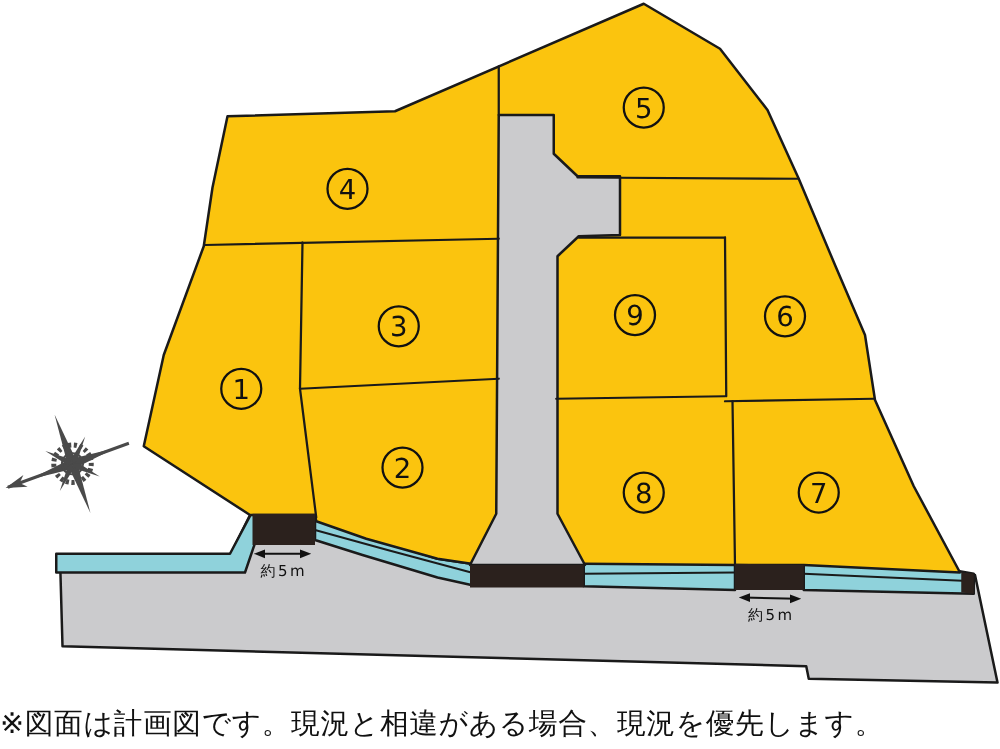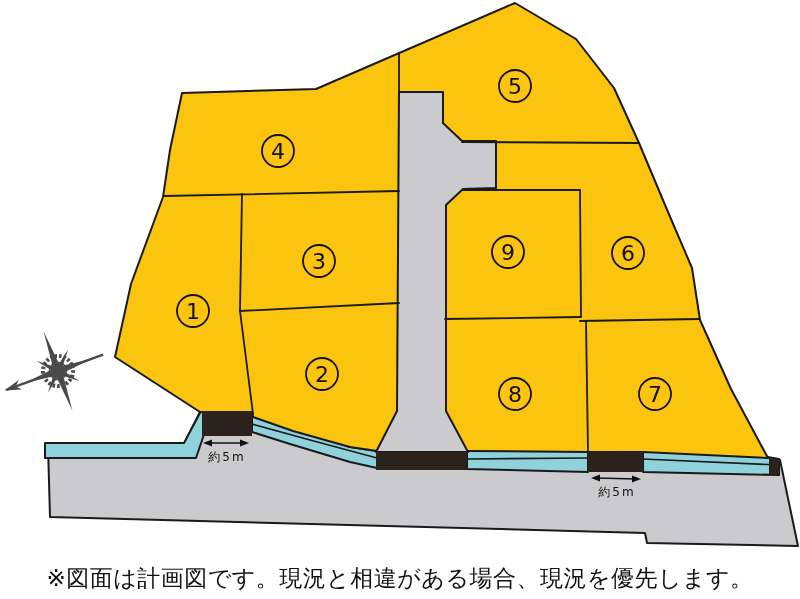--- a/index.html
+++ b/index.html
@@ -5,21 +5,21 @@
   html,body{margin:0;padding:0;background:#ffffff;}
   .stage{position:relative;width:800px;height:599px;background:#fff;overflow:hidden;
          font-family:"DejaVu Sans","Liberation Sans",sans-serif;}
   svg{position:absolute;left:0;top:0;}
   .outline{stroke:#1a1a1a;stroke-width:2;stroke-linejoin:round;}
   .thin{stroke:#1a1a1a;stroke-width:1.6;fill:none;}
   .lotline{stroke:#1a1a1a;stroke-width:1.8;fill:none;stroke-linecap:round;}
   .numcircle{fill:none;stroke:#111;stroke-width:1.8;}
   text.lotnum{font:22px "DejaVu Sans",sans-serif;fill:#111;text-anchor:middle;}
   text.dim{font:12px "DejaVu Sans",sans-serif;fill:#111;text-anchor:middle;letter-spacing:2px;}
-  .caption{position:absolute;left:0;top:563px;width:800px;text-align:center;
+  .caption{position:absolute;left:0;top:563px;width:800px;text-align:left;
            font-size:23px;font-weight:500;color:#111;letter-spacing:0.5px;
            font-family:"DejaVu Sans","Liberation Sans",sans-serif;}
   .arrow{stroke:#111;stroke-width:1.6;}
   .arrowhead{fill:#111;stroke:none;}
 </style>
 </head>
 <body>
 
 <div class="stage">
 <svg width="800" height="599" viewBox="0 0 800 599">

